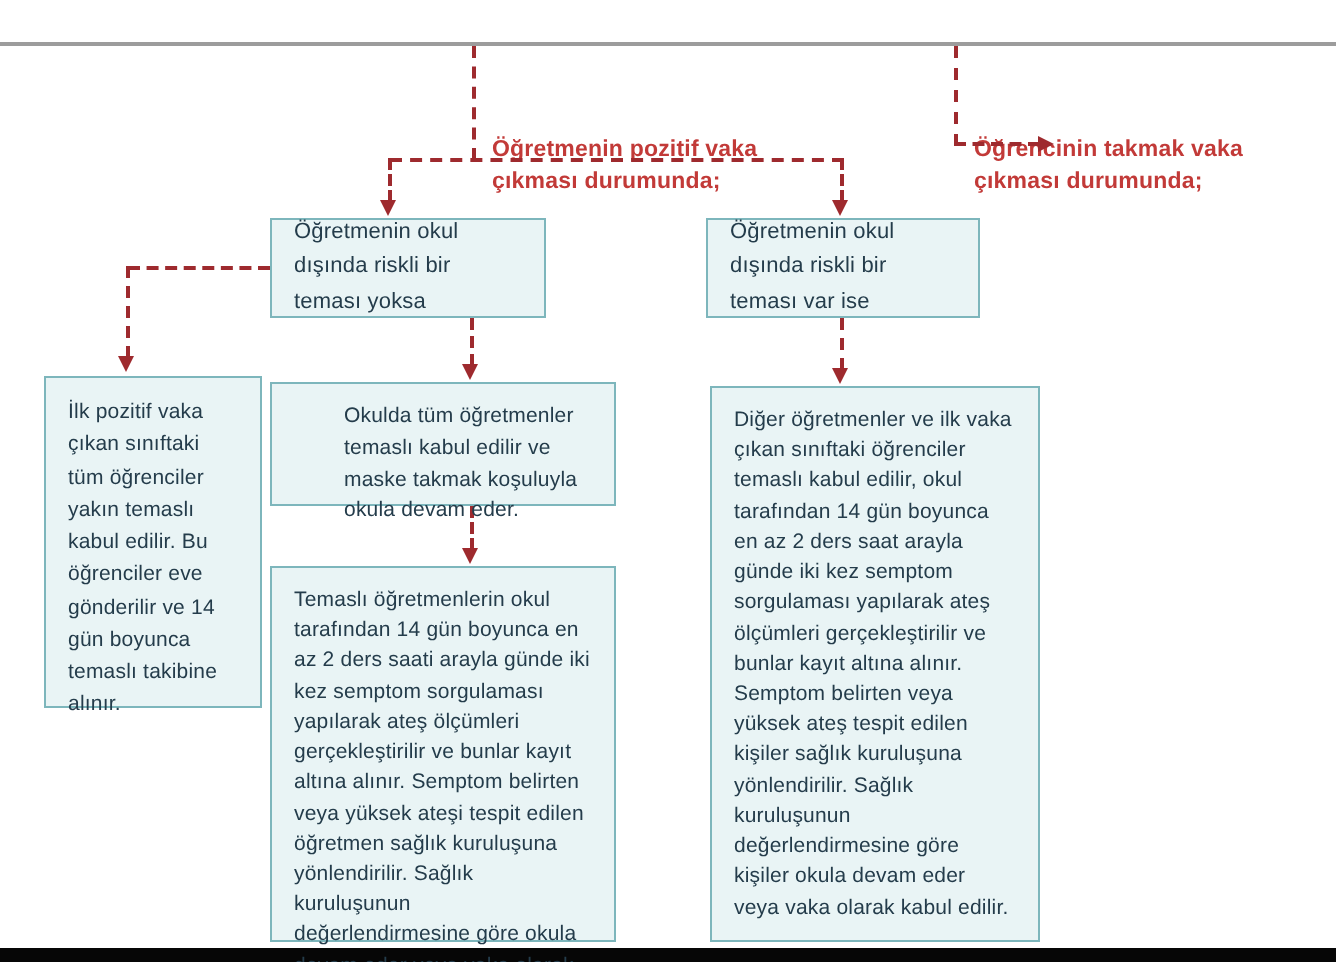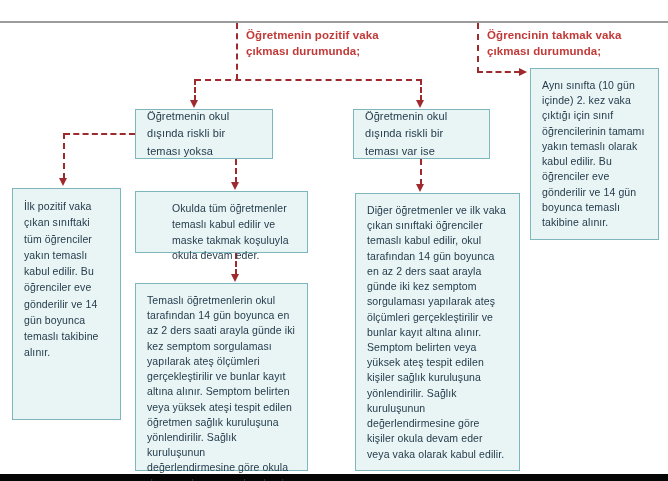--- a/index.html
+++ b/index.html
@@ -14,21 +14,21 @@
   }
   html,body{margin:0;padding:0;background:#f2f2f2;}
   .canvas{
     position:relative;width:668px;height:481px;background:var(--background);
     font-family:"Liberation Sans",sans-serif;overflow:hidden;margin:0 auto;
   }
   .top-rule{position:absolute;left:0;top:21px;width:668px;height:2px;background:var(--top-rule-gray);}
   .bottom-bar{position:absolute;left:0;bottom:0;width:668px;height:7px;background:var(--bottom-bar-black);}
   .flow-header{
     position:absolute;color:var(--header-red);font-size:11.5px;line-height:1.35;
-    font-weight:bold;letter-spacing:0.1px;
+    font-weight:bold;letter-spacing:0.1px;margin-top:40px;
   }
   .box{
     position:absolute;background:var(--box-fill);border:1px solid var(--box-border);
     color:var(--box-text);font-size:10.5px;line-height:1.5;padding:9px 11px;
     box-sizing:border-box;letter-spacing:0.1px;
   }
   .box.small{font-size:11px;line-height:1.6;display:flex;align-items:center;}
   .vline{position:absolute;width:0;border-left:2px dashed var(--connector-red);}
   .hline{position:absolute;height:0;border-top:2px dashed var(--connector-red);}
   .arrow-down{
@@ -77,33 +77,30 @@
   <div class="arrow-right" style="left:519px;top:68px;"></div>
 
   <div class="box small" style="left:353px;top:109px;width:137px;height:50px;">
     <span>Öğretmenin okul dışında riskli bir teması var ise</span>
   </div>
 
   <div class="box small" style="left:135px;top:109px;width:138px;height:50px;">
     <span>Öğretmenin okul dışında riskli bir teması yoksa</span>
   </div>
 
-  <div class="box" style="left:12px;top:188px;width:109px;height:232px;line-height:1.55;">
+  <div class="box" style="left:22px;top:188px;width:109px;height:166px;line-height:1.55;">
     <span>İlk pozitif vaka çıkan sınıftaki tüm öğrenciler yakın temaslı kabul edilir. Bu öğrenciler eve gönderilir ve 14 gün boyunca temaslı takibine alınır.</span>
   </div>
 
   <div class="box" style="left:135px;top:191px;width:173px;height:62px;padding-left:36px;">
     <span>Okulda tüm öğretmenler temaslı kabul edilir ve maske takmak koşuluyla okula devam eder.</span>
   </div>
 
   <div class="box" style="left:135px;top:283px;width:173px;height:188px;line-height:1.45;">
     <span>Temaslı öğretmenlerin okul tarafından 14 gün boyunca en az 2 ders saati arayla günde iki kez semptom sorgulaması yapılarak ateş ölçümleri gerçekleştirilir ve bunlar kayıt altına alınır. Semptom belirten veya yüksek ateşi tespit edilen öğretmen sağlık kuruluşuna yönlendirilir. Sağlık kuruluşunun değerlendirmesine göre okula devam eder veya vaka olarak kabul edilir.</span>
   </div>
 
   <div class="box" style="left:355px;top:193px;width:165px;height:278px;line-height:1.45;">
     <span>Diğer öğretmenler ve ilk vaka çıkan sınıftaki öğrenciler temaslı kabul edilir, okul tarafından 14 gün boyunca en az 2 ders saat arayla günde iki kez semptom sorgulaması yapılarak ateş ölçümleri gerçekleştirilir ve bunlar kayıt altına alınır. Semptom belirten veya yüksek ateş tespit edilen kişiler sağlık kuruluşuna yönlendirilir. Sağlık kuruluşunun değerlendirmesine göre kişiler okula devam eder veya vaka olarak kabul edilir.</span>
   </div>
 
-  <div class="box" style="left:530px;top:68px;width:129px;height:172px;line-height:1.45;">
-    <span>Aynı sınıfta (10 gün içinde) 2. kez vaka çıktığı için sınıf öğrencilerinin tamamı yakın temaslı olarak kabul edilir. Bu öğrenciler eve gönderilir ve 14 gün boyunca temaslı takibine alınır.</span>
-  </div>
 
 </div>
 
 </body></html>

